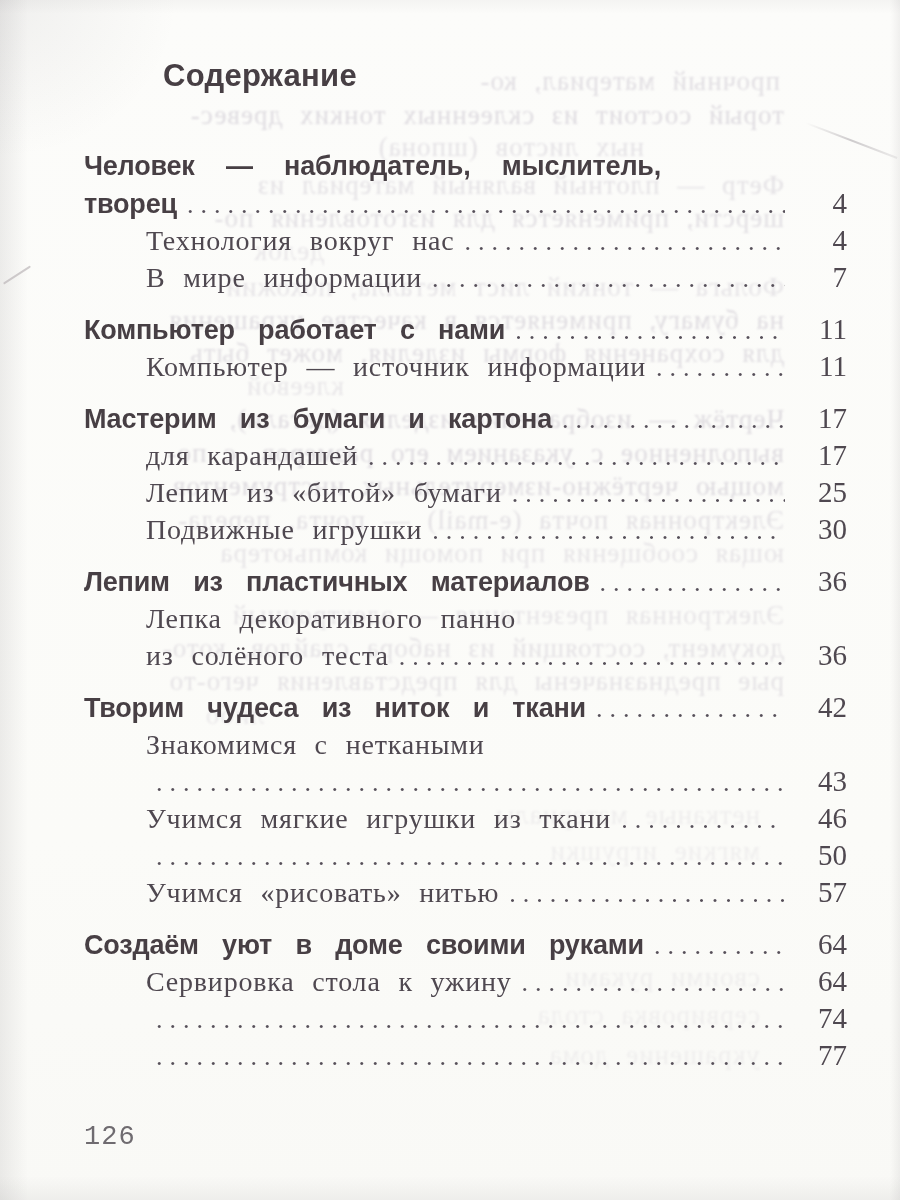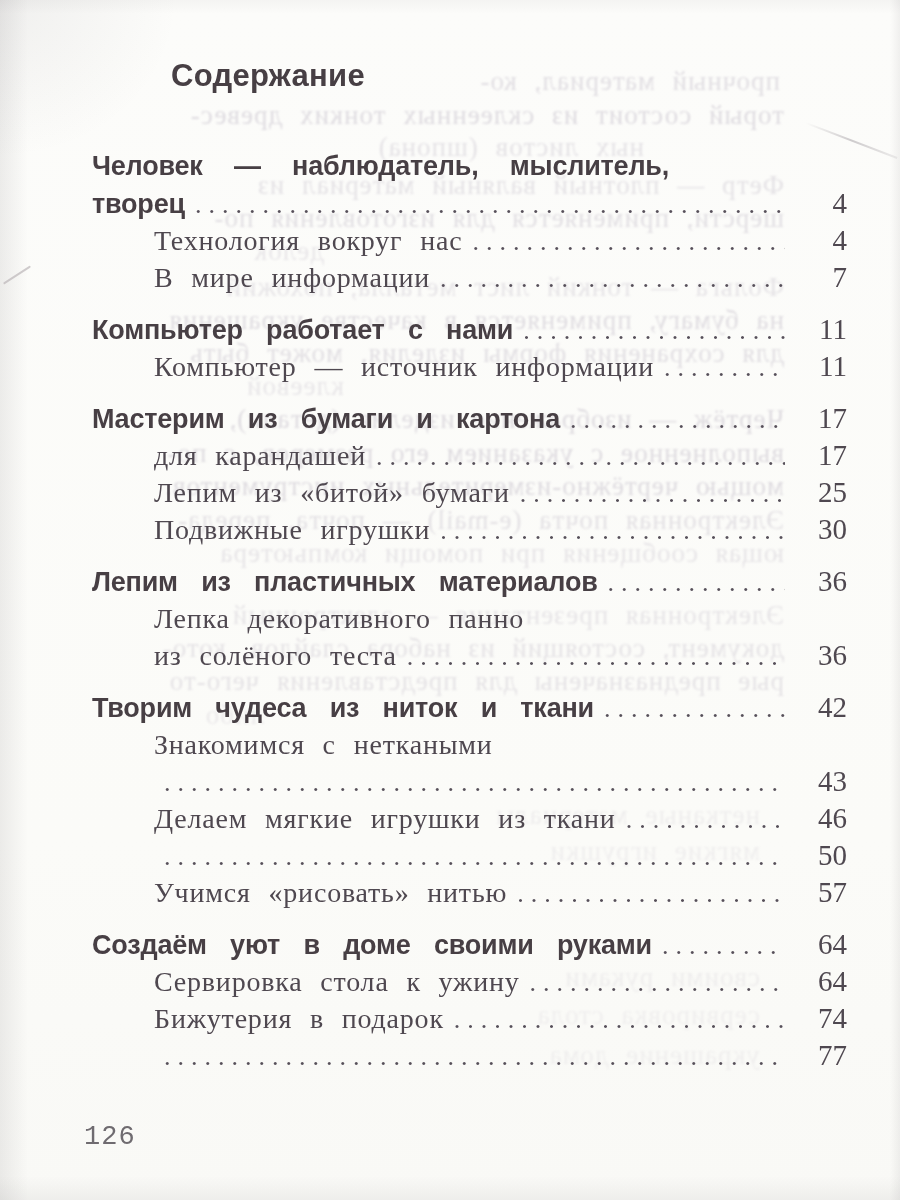--- a/index.html
+++ b/index.html
@@ -35,21 +35,21 @@
   .ghost{
     position:absolute;white-space:nowrap;overflow:hidden;
     font-family:"Liberation Serif", serif;font-size:27px;
     letter-spacing:1px;word-spacing:9px;
     color:var(--ghost-color,#9b91a6);
     transform:scaleX(-1);
     filter:blur(1.1px);
   }
 
   
-  .content{position:absolute;left:92px;top:58px;right:53px;}
+  .content{position:absolute;left:84px;top:58px;right:53px;}
   .title{
     font-family:"Liberation Sans", sans-serif;font-weight:700;
     font-size:31px;line-height:36px;letter-spacing:.3px;
     color:var(--bold-color,#473f44);
     margin-left:79px;
   }
   .toc{margin-top:54px;}
   .toc-section{margin-top:15px;}
   .toc-section:first-child{margin-top:8px;}
   .row{display:flex;align-items:baseline;height:37px;line-height:37px;}
@@ -202,21 +202,21 @@
             <span class="num">42</span>
           </div>
           <div class="row sub">
             <span class="text">Знакомимся с неткаными</span>
           </div>
           <div class="row sub">
             <span class="leader">......................................................................</span>
             <span class="num">43</span>
           </div>
           <div class="row sub">
-            <span class="text">Делаем мягкие игрушки из ткани</span>
+            <span class="text">Учимся мягкие игрушки из ткани</span>
             <span class="leader">......................................................................</span>
             <span class="num">46</span>
           </div>
           <div class="row sub">
             <span class="leader">......................................................................</span>
             <span class="num">50</span>
           </div>
           <div class="row sub">
             <span class="text">Учимся «рисовать» нитью</span>
             <span class="leader">......................................................................</span>
@@ -228,21 +228,20 @@
             <span class="text">Создаём уют в доме своими руками</span>
             <span class="leader">......................................................................</span>
             <span class="num">64</span>
           </div>
           <div class="row sub">
             <span class="text">Сервировка стола к ужину</span>
             <span class="leader">......................................................................</span>
             <span class="num">64</span>
           </div>
           <div class="row sub">
-            <span class="text">Бижутерия в подарок</span>
             <span class="leader">......................................................................</span>
             <span class="num">74</span>
           </div>
           <div class="row sub">
             <span class="leader">......................................................................</span>
             <span class="num">77</span>
           </div>
         </div>
       </div>
   </div>

